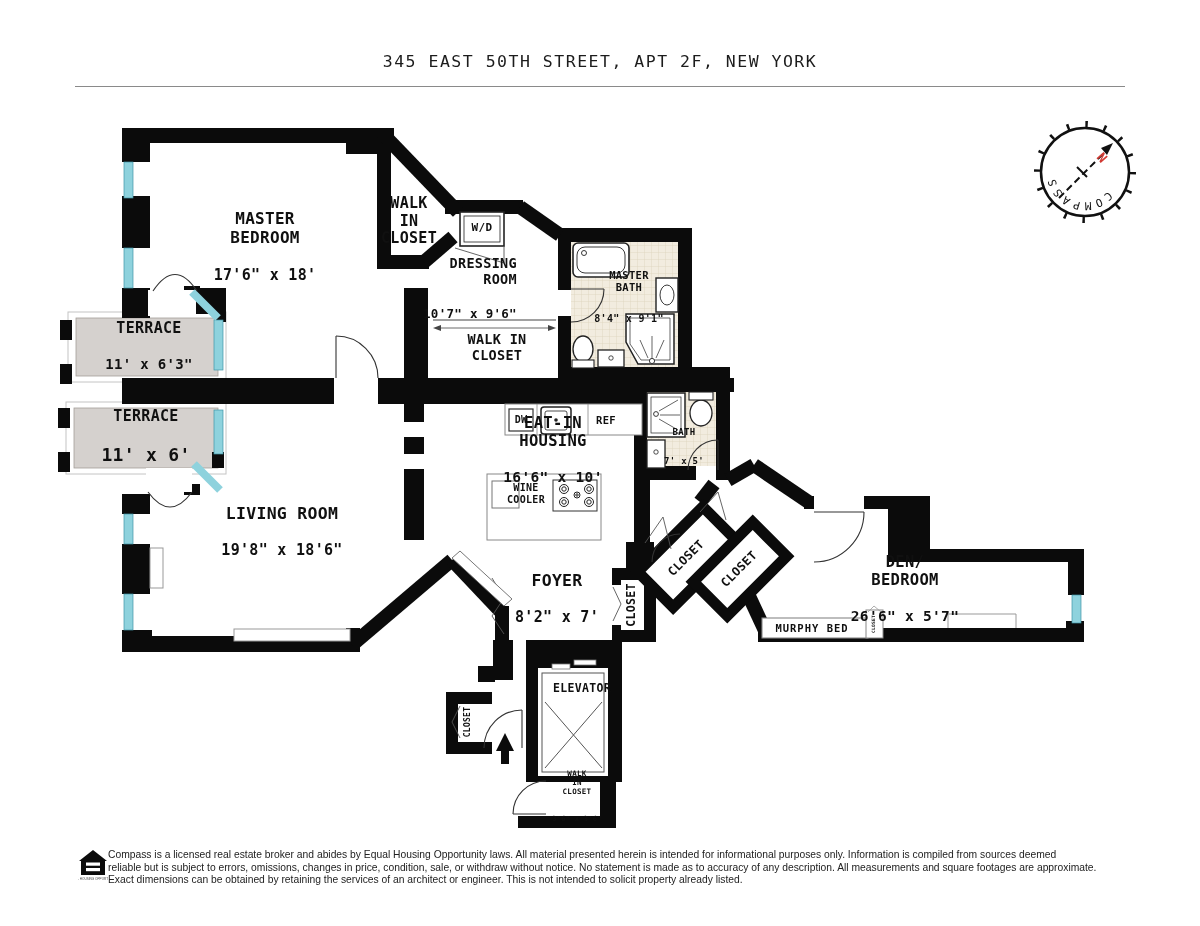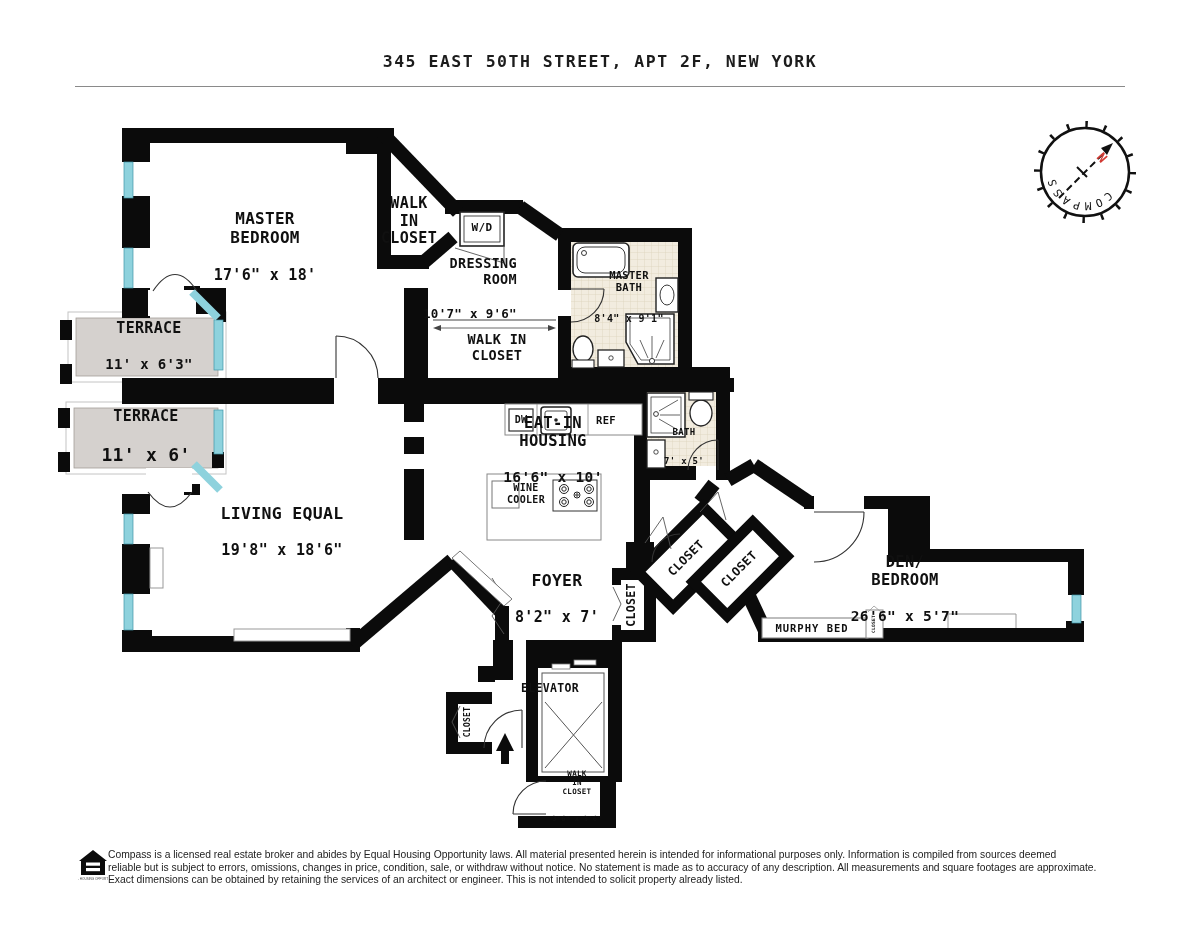--- a/index.html
+++ b/index.html
@@ -1,19 +1,19 @@
 <!DOCTYPE html>
 <html><head>
 <meta charset="utf-8">
 <style>
   html,body{margin:0;padding:0;background:#fff;}
   #page{position:relative;width:1200px;height:926px;background:#fff;overflow:hidden;
         font-family:"DejaVu Sans Mono",monospace;}
   #title{position:absolute;left:0;top:52px;width:100%;text-align:center;
-         font-size:16.5px;letter-spacing:1.5px;color:#1c1c1c;font-weight:700;}
+         font-size:16.5px;letter-spacing:1.5px;color:#1c1c1c;font-weight:400;}
   #rule{position:absolute;left:75px;top:86px;width:1050px;height:0;border-top:1px solid #8a8a8a;}
   #plan-svg{position:absolute;left:0;top:0;}
   .lbl{position:absolute;transform:translate(-50%,-50%);text-align:center;color:#101010;
        font-weight:bold;white-space:pre-line;line-height:1.18;letter-spacing:.3px;}
   .lbl .dims{font-weight:bold;}
   .rot90{transform:translate(-50%,-50%) rotate(-90deg);}
   .rot45{transform:translate(-50%,-50%) rotate(-45deg);}
   #footer{position:absolute;left:78px;top:849px;width:1050px;display:flex;gap:0;
           font-family:"Liberation Sans",sans-serif;}
   #disclaimer{font-size:10.3px;line-height:1.22;color:#222;white-space:pre-line;}
@@ -309,42 +309,42 @@
 CLOSET</div>
   <div class="lbl" style="left:149px;top:346px;">
     <div style="font-size:15px">TERRACE</div>
     <div class="dims" style="font-size:14px">11' x 6'3"</div>
   </div>
   <div class="lbl" style="left:146px;top:437px;">
     <div style="font-size:15px">TERRACE</div>
     <div class="dims" style="font-size:18px">11' x 6'</div>
   </div>
   <div class="lbl" style="left:282px;top:532px;">
-    <div style="font-size:16.5px">LIVING EQUAL</div>
+    <div style="font-size:16.5px">LIVING ROOM</div>
     <div class="dims" style="font-size:15px">19'8" x 18'6"</div>
   </div>
   <div class="lbl" style="left:553px;top:450px;">
     <div style="font-size:15.5px">EAT-IN
 HOUSING</div>
     <div class="dims" style="font-size:14.5px">16'6" x 10'</div>
   </div>
   <div class="lbl" style="left:684px;top:447px;">
     <div style="font-size:9px">BATH</div>
     <div class="dims" style="font-size:9px">7' x 5'</div>
   </div>
   <div class="lbl" style="left:557px;top:599px;">
     <div style="font-size:16.5px">FOYER</div>
     <div class="dims" style="font-size:15px">8'2" x 7'</div>
   </div>
   <div class="lbl" style="left:905px;top:589px;">
     <div style="font-size:15.5px">DEN/
 BEDROOM</div>
     <div class="dims" style="font-size:14.5px">26'6" x 5'7"</div>
   </div>
-  <div class="lbl" style="left:550px;top:689px;font-size:11.5px">ELEVATOR</div>
+  <div class="lbl" style="left:582px;top:689px;font-size:11.5px">ELEVATOR</div>
   <div class="lbl" style="left:577px;top:797px;">
     <div style="font-size:7.5px">WALK
 IN
 CLOSET</div>
     <div class="dims" style="font-size:7px">3'6" x 3'6"</div>
   </div>
   <div class="lbl" style="left:812px;top:628px;font-size:10.5px;letter-spacing:1px">MURPHY BED</div>
   <div class="lbl rot90" style="left:632px;top:605px;font-size:11.5px">CLOSET</div>
   <div class="lbl rot90" style="left:468px;top:722px;font-size:8px">CLOSET</div>
   <div class="lbl rot45" style="left:686px;top:558px;font-size:12px">CLOSET</div>

